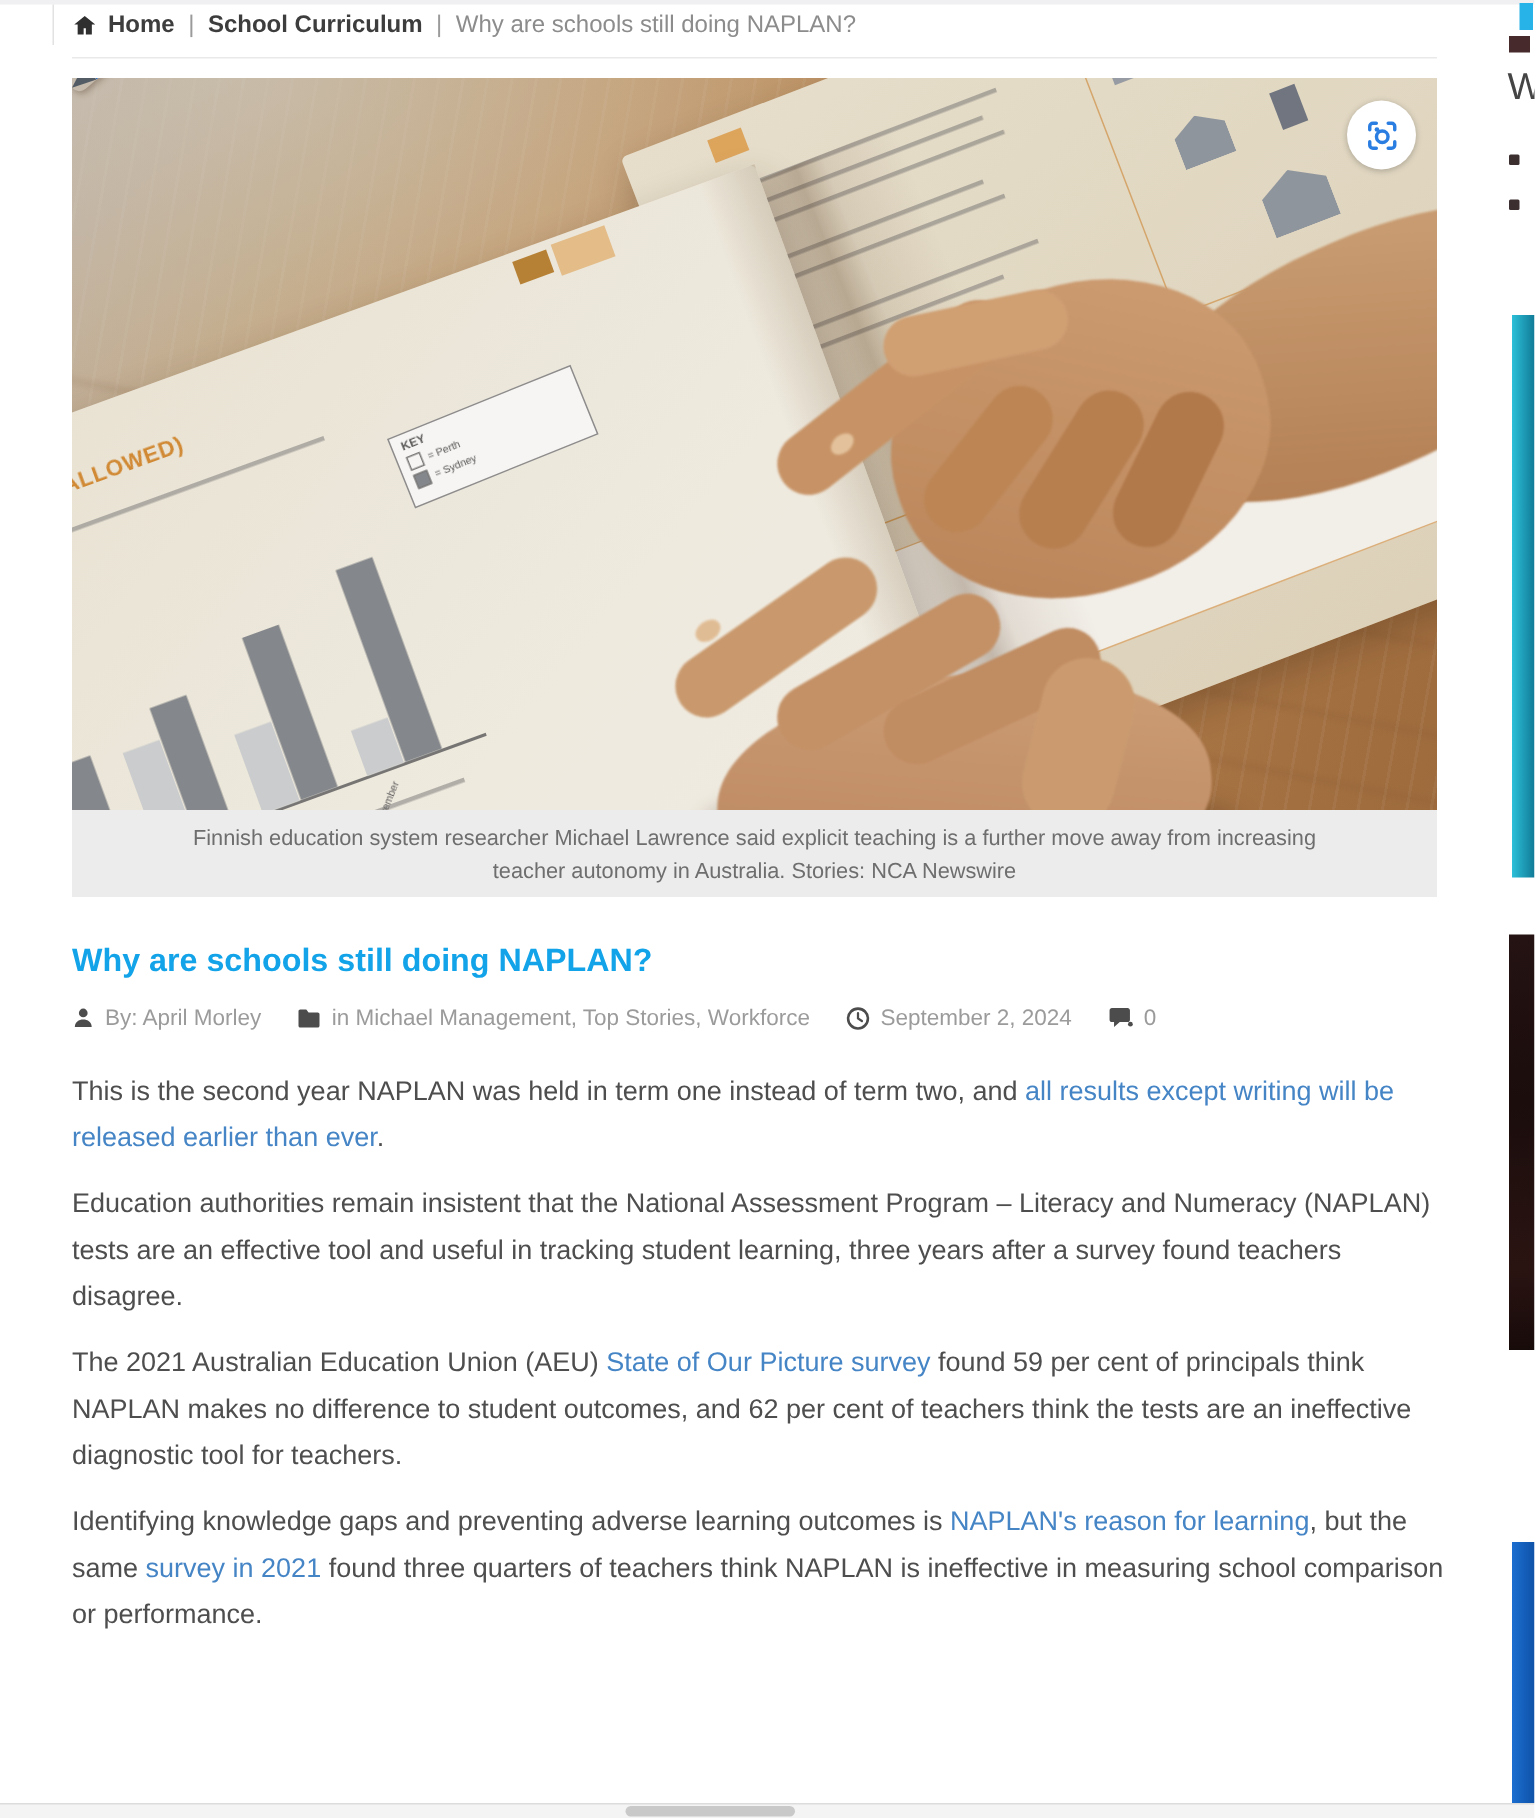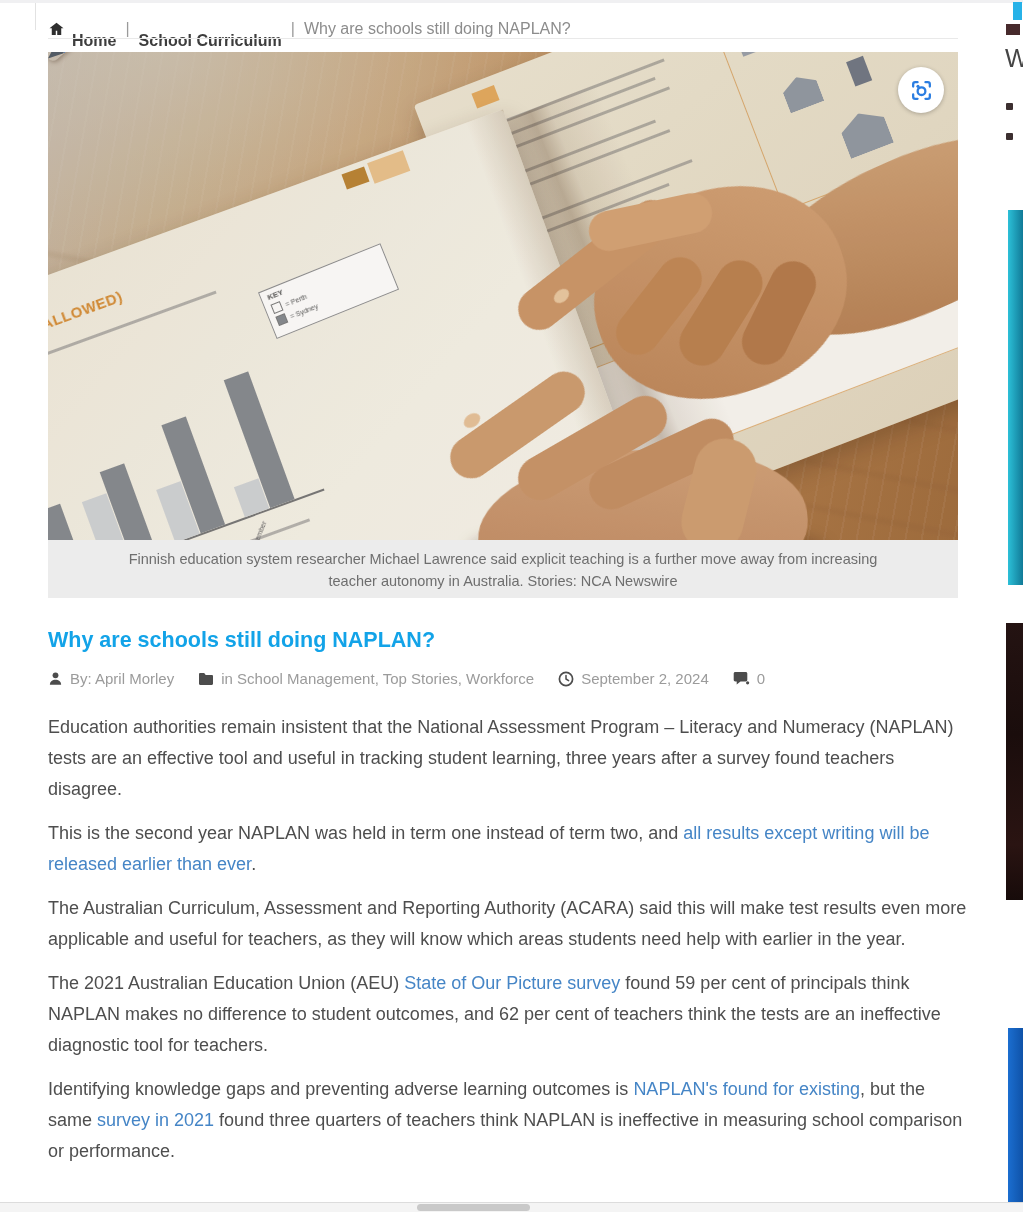--- a/index.html
+++ b/index.html
@@ -10,21 +10,21 @@
     background:#ffffff;
     font-family:"Liberation Sans",sans-serif;
   }
   .abs{position:absolute;}
 
   
   .top-band{left:0;top:0;width:1023px;height:3px;background:#f0f0f2;}
   .left-rule{left:35px;top:3px;width:1px;height:27px;background:#e2e2e2;}
 
   .breadcrumb{left:48px;top:8px;display:flex;align-items:center;gap:9px;font-size:16px;white-space:nowrap;}
-  .crumb-link{color:#3d3d3d;font-weight:600;text-decoration:none;cursor:pointer;margin-top:24px;}
+  .crumb-link{color:#3d3d3d;font-weight:600;text-decoration:none;cursor:pointer;}
   .crumb-sep{color:#9a9a9a;font-weight:400;}
   .crumb-current{color:#8c8c8c;}
   .home-ic{width:17px;height:16px;margin-right:-2px;display:inline-block;}
 
   .crumb-divider{left:48px;top:38px;width:910px;height:1px;background:#e9e9e9;}
 
   
   .figure{
     left:48px;top:52px;width:910px;height:488px;overflow:hidden;
     background:
@@ -278,43 +278,42 @@
       <svg width="15" height="15" viewBox="0 0 16 16">
           <circle cx="8" cy="4.6" r="3.1" fill="#4c4c4c"></circle>
           <path d="M2 14.6c0-3.6 2.8-5.4 6-5.4s6 1.8 6 5.4z" fill="#4c4c4c"></path>
         </svg>
       <span>By: April Morley</span>
     </span>
     <span class="meta-item">
       <svg width="16" height="14" viewBox="0 0 16 14">
           <path d="M1 2.2c0-.7.5-1.2 1.2-1.2h4l1.5 2h6.1c.7 0 1.2.5 1.2 1.2v7.6c0 .7-.5 1.2-1.2 1.2H2.2C1.5 13 1 12.5 1 11.8z" fill="#4c4c4c"></path>
         </svg>
-      <span>in School Management, Top Stories, Workforce</span>
+      <span>in Michael Management, Top Stories, Workforce</span>
     </span>
     <span class="meta-item">
       <svg width="16" height="16" viewBox="0 0 16 16">
           <circle cx="8" cy="8" r="6.6" fill="none" stroke="#4c4c4c" stroke-width="1.7"></circle>
           <path d="M8 4.4V8l2.6 1.7" fill="none" stroke="#4c4c4c" stroke-width="1.5" stroke-linecap="round"></path>
         </svg>
       <span>September 2, 2024</span>
     </span>
     <span class="meta-item">
       <svg width="17" height="15" viewBox="0 0 17 15">
           <path d="M2.3 1h10.4c.9 0 1.6.7 1.6 1.6v6.2c0 .9-.7 1.6-1.6 1.6H7.5L3.7 13.6v-3.2H2.3c-.9 0-1.6-.7-1.6-1.6V2.6C.7 1.7 1.4 1 2.3 1z" fill="#4c4c4c"></path>
           <circle cx="14.6" cy="11.8" r="1.6" fill="#4c4c4c"></circle>
         </svg>
       <span>0</span>
     </span>
   </div>
   <div id="article-body">
+      <p>This is the second year NAPLAN was held in term one instead of term two, and <a href="#">all results except writing will be released earlier than ever</a>.</p>
       <p>Education authorities remain insistent that the National Assessment Program – Literacy and Numeracy (NAPLAN) tests are an effective tool and useful in tracking student learning, three years after a survey found teachers disagree.</p>
-      <p>This is the second year NAPLAN was held in term one instead of term two, and <a href="#">all results except writing will be released earlier than ever</a>.</p>
-      <p>The Australian Curriculum, Assessment and Reporting Authority (ACARA) said this will make test results even more applicable and useful for teachers, as they will know which areas students need help with earlier in the year.</p>
       <p>The 2021 Australian Education Union (AEU) <a href="#">State of Our Picture survey</a> found 59 per cent of principals think NAPLAN makes no difference to student outcomes, and 62 per cent of teachers think the tests are an ineffective diagnostic tool for teachers.</p>
-      <p>Identifying knowledge gaps and preventing adverse learning outcomes is <a href="#">NAPLAN's found for existing</a>, but the same <a href="#">survey in 2021</a> found three quarters of teachers think NAPLAN is ineffective in measuring school comparison or performance.</p>
+      <p>Identifying knowledge gaps and preventing adverse learning outcomes is <a href="#">NAPLAN's reason for learning</a>, but the same <a href="#">survey in 2021</a> found three quarters of teachers think NAPLAN is ineffective in measuring school comparison or performance.</p>
     </div>
 </div>
 
 <div class="abs sb-cyan"></div>
 <div class="abs sb-darksq"></div>
 <div class="abs sb-heading">W</div>
 <div class="abs sb-bullet" style="left:1006px;top:103px"></div>
 <div class="abs sb-bullet" style="left:1006px;top:133px"></div>
 <div class="abs sb-teal"></div>
 <div class="abs sb-darkimg"></div>

